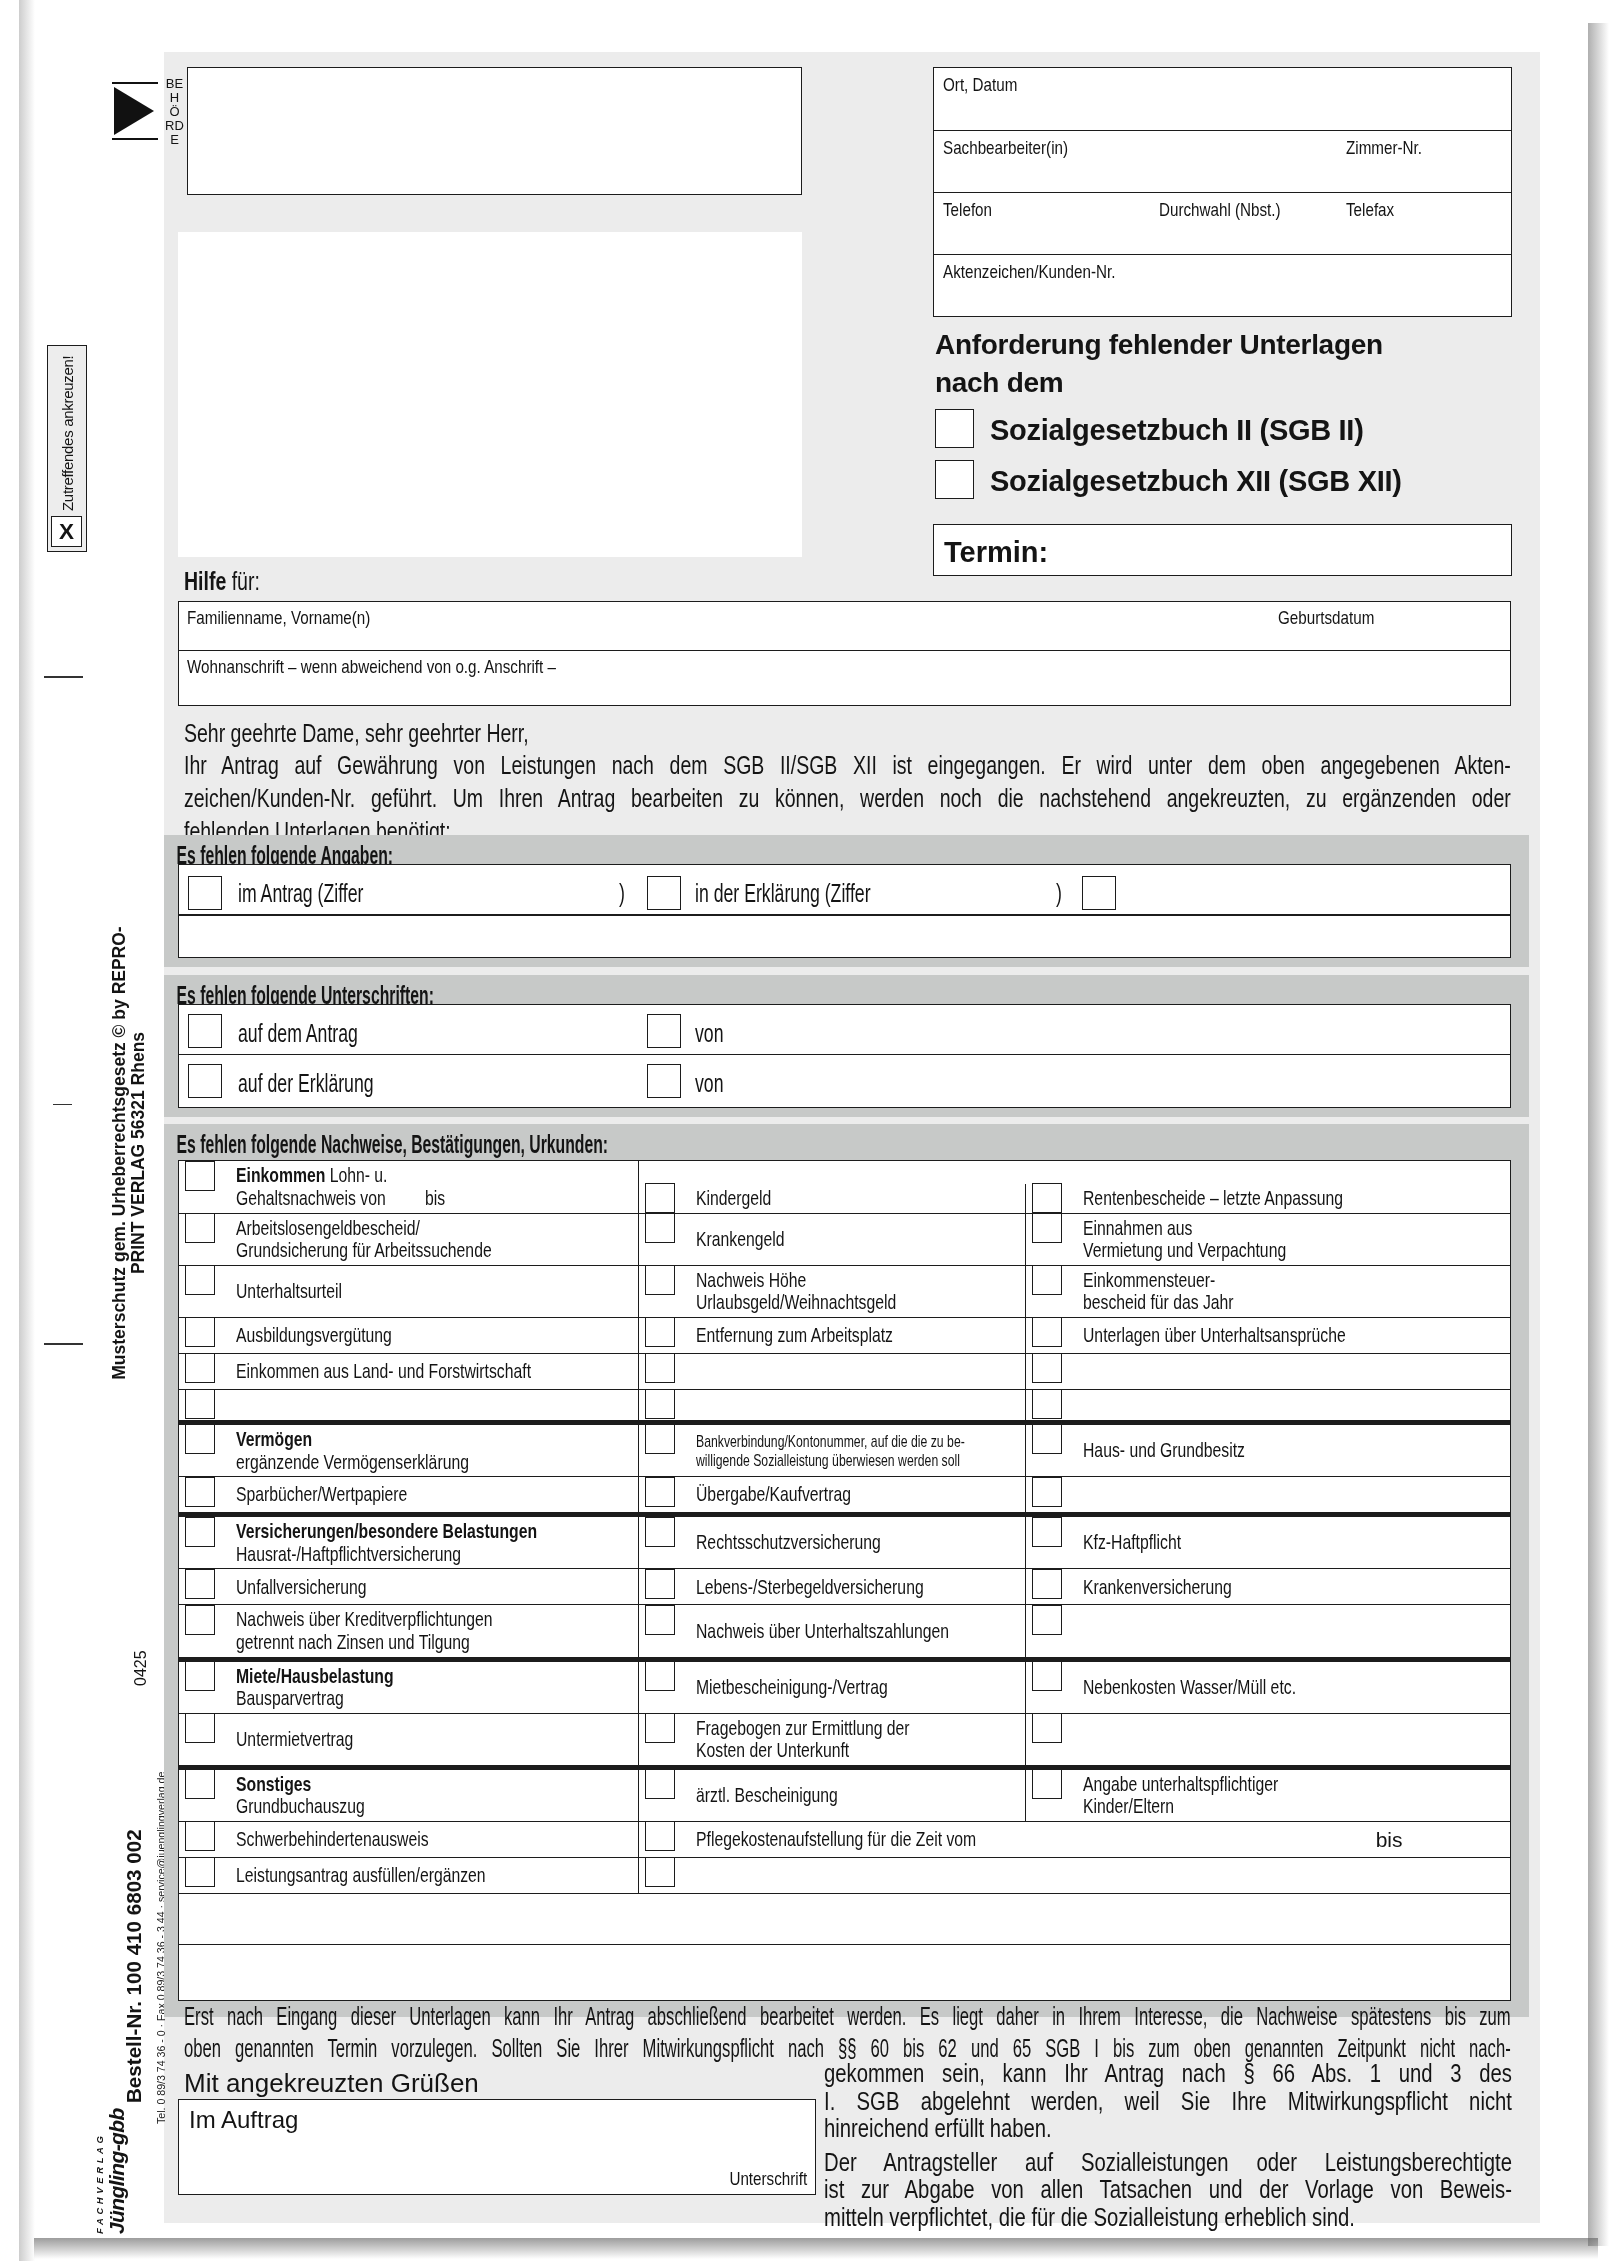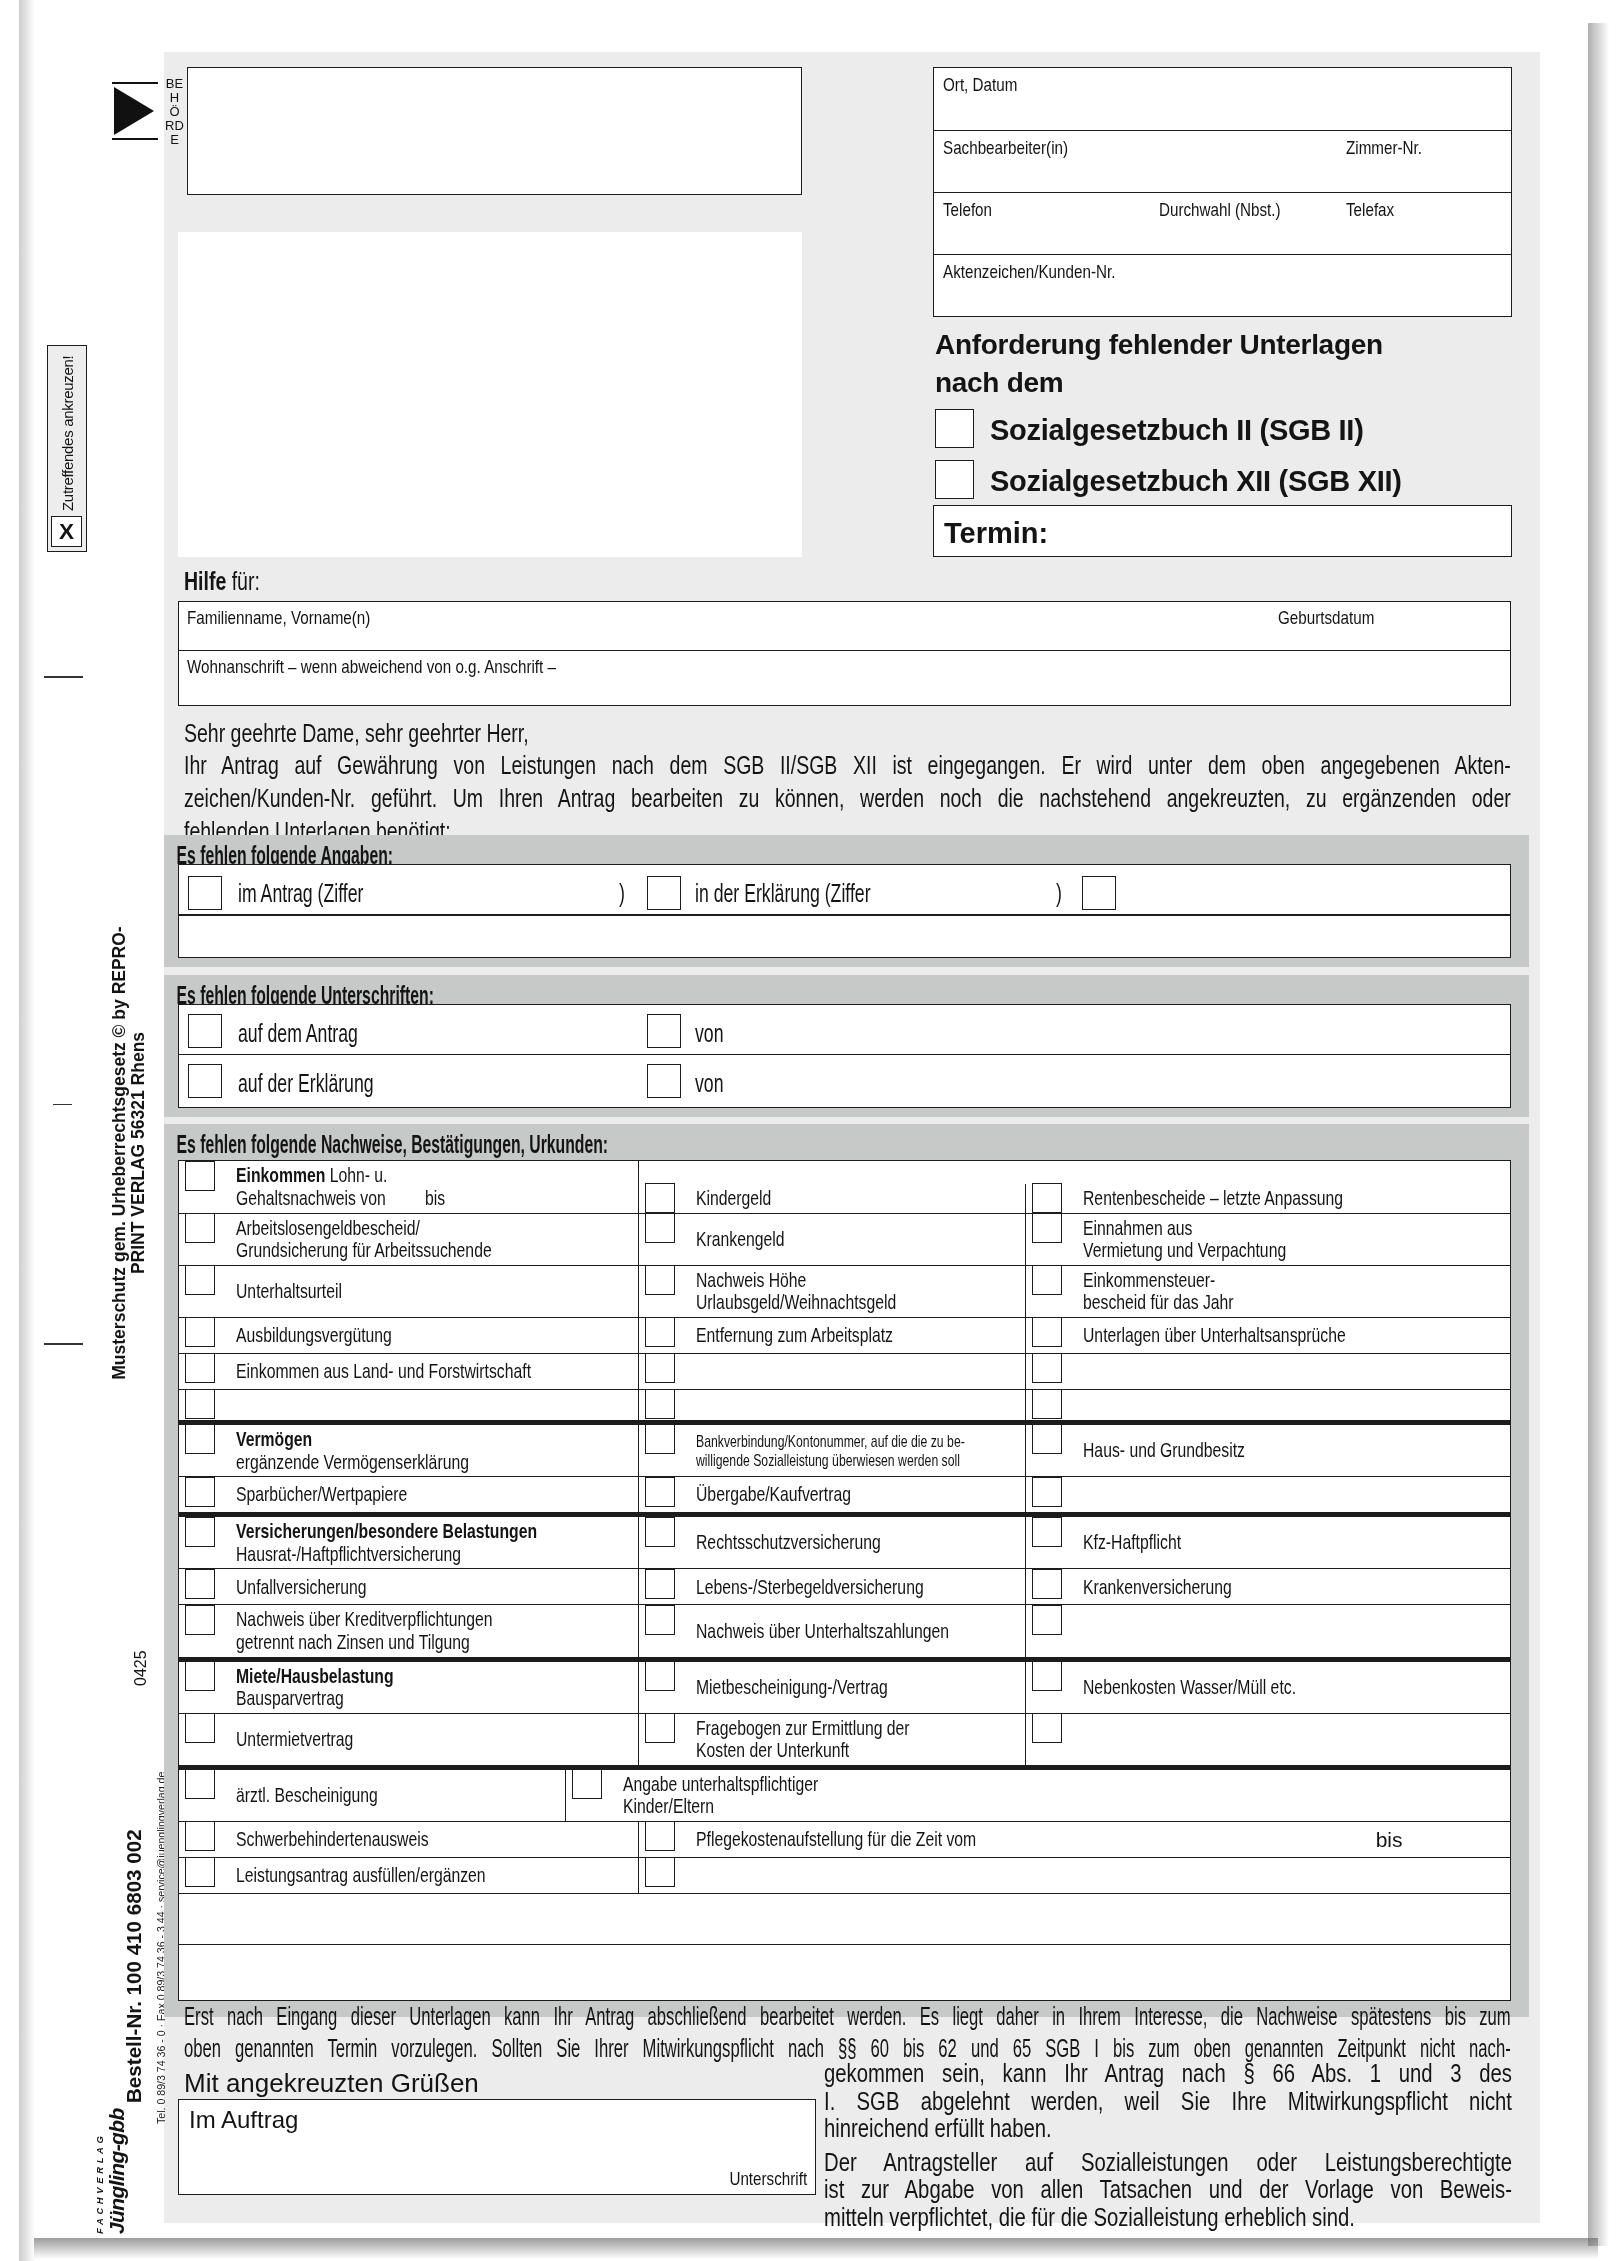--- a/index.html
+++ b/index.html
@@ -39,21 +39,21 @@
   .address-box { position:absolute; left:178px; top:232px; width:624px; height:325px; background:#fff; }
   .info-box { left:933px; top:67px; width:579px; height:250px; }
   .info-row { position:relative; border-top:1.9px solid #1c1c1c; height:62px; }
   .info-row:first-child { border-top:none; }
   .info-row .lbl-sm { position:absolute; top:6.2px; left:8.7px; }
 
   
   .main-title { position:absolute; left:935px; top:326px; font-size:28px; font-weight:bold; line-height:38px; letter-spacing:-0.3px; }
   .sgb-cb { width:39px; height:39px; border-width:1.9px; }
   .sgb-label { position:absolute; left:990px; font-size:29px; font-weight:bold; white-space:nowrap; letter-spacing:-0.3px; }
-  .termin-box { left:933px; top:505px; width:579px; height:52px; }
+  .termin-box { left:933px; top:524px; width:579px; height:52px; }
   .termin-label { position:absolute; left:10px; bottom:6.2px; font-weight:bold; font-size:29px; }
 
   
   .hilfe { position:absolute; left:184px; top:567px; font-size:25px; transform:scaleX(0.78); transform-origin:0 0; white-space:nowrap; }
   .name-box { left:178px; top:601px; width:1333px; height:105px; }
   .name-row1 { position:relative; height:49px; border-bottom:1.9px solid #1c1c1c; }
   .name-row2 { position:relative; height:52px;padding-left:41px; }
   .name-box .lbl-sm { position:absolute; top:5px; left:7.5px; }
   .geb { left:1099px !important; }
   .saluts { position:absolute; left:184px; top:718px; font-size:26px; transform:scaleX(0.75); transform-origin:0 0; white-space:nowrap; }
@@ -465,20 +465,27 @@
             <div class="glabel">
               <div>Fragebogen zur Ermittlung der</div>
               <div>Kosten der Unterkunft</div>
             </div>
           </div>
           <div class="gcell c3">
             <div class="cb-grid"></div>
           </div>
         </div>
         <div class="grow thick">
+          <div class="gcell c1">
+            <div class="cb-grid"></div>
+            <div class="glabel">
+              <div><b>Sonstiges</b></div>
+              <div>Grundbuchauszug</div>
+            </div>
+          </div>
           <div class="gcell c2">
             <div class="cb-grid"></div>
             <div class="glabel">
               <div>ärztl. Bescheinigung</div>
             </div>
           </div>
           <div class="gcell c3">
             <div class="cb-grid"></div>
             <div class="glabel">
               <div>Angabe unterhaltspflichtiger</div>

